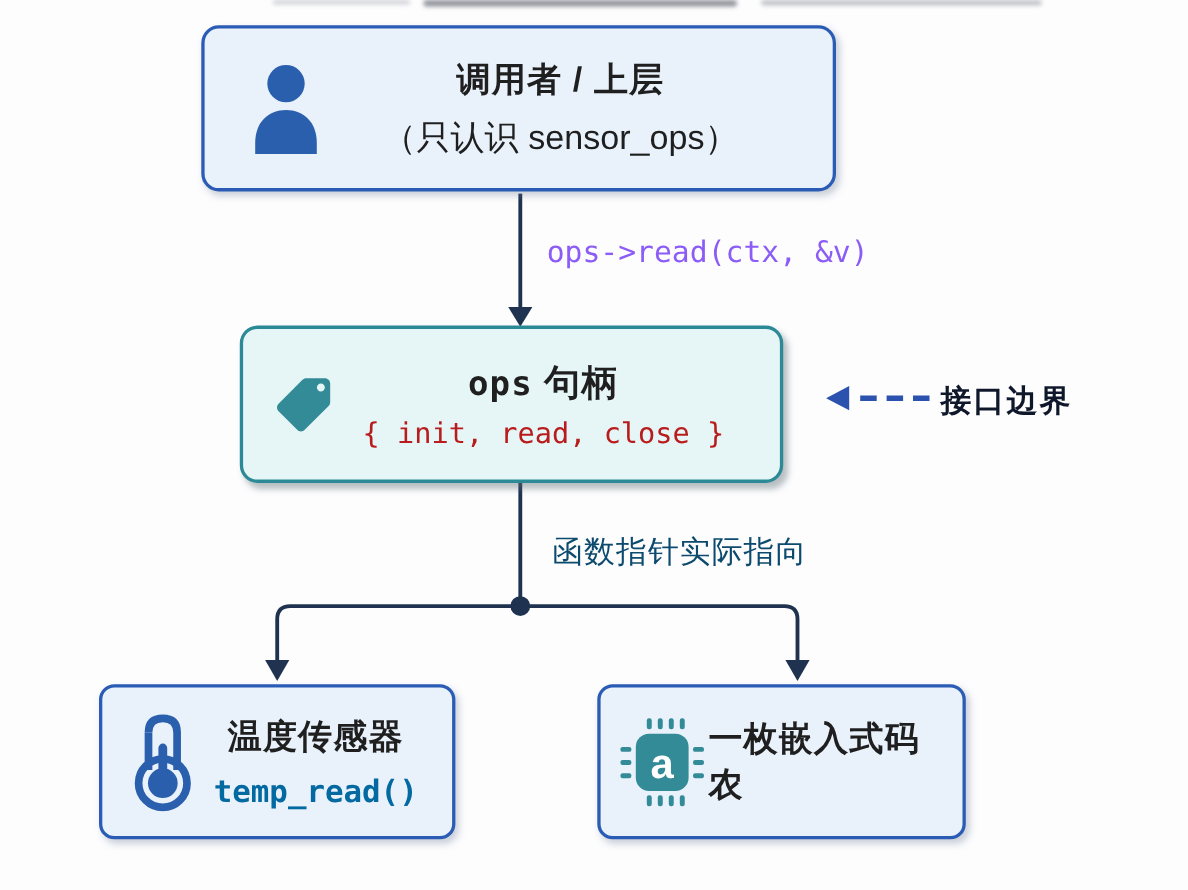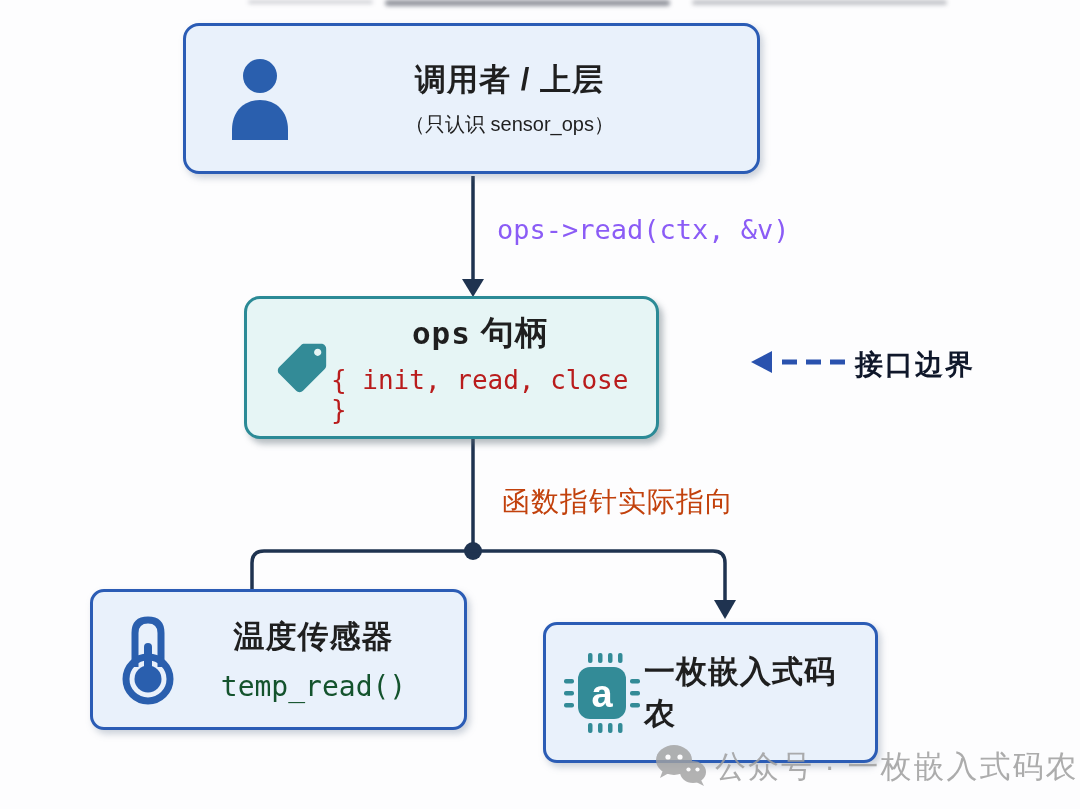--- a/index.html
+++ b/index.html
@@ -19,37 +19,37 @@
     position:absolute;display:flex;align-items:center;box-sizing:border-box;
     border-radius:16px;
   }
   .blue-node{background:#e9f1fb;border:3px solid #2b5cb5;box-shadow:3px 4px 7px rgba(110,125,150,.35);}
   .teal-node{background:#e6f5f5;border:3px solid #2b8a96;box-shadow:4px 5px 6px rgba(95,110,120,.45);}
   .node .icon-slot{flex:0 0 auto;display:flex;align-items:center;justify-content:center;}
   .node .text-col{flex:1 1 auto;display:flex;flex-direction:column;align-items:center;justify-content:center;}
 
   .caller-box{left:183px;top:23px;width:577px;height:151px;padding-left:42px;}
   .caller-title{font-size:31px;font-weight:700;letter-spacing:1px;}
-  .caller-sub{font-size:20px;font-weight:500;margin-top:10px;}
+  .caller-sub{font-size:31px;font-weight:500;margin-top:10px;}
 
-  .ops-box{left:244px;top:296px;width:415px;height:143px;padding-left:26px;}
+  .ops-box{left:218px;top:296px;width:494px;height:143px;padding-left:26px;}
   .ops-title{font-size:33px;font-weight:700;letter-spacing:1px;}
   .ops-title .mono{font-size:31px;}
   .ops-sub{font-size:26px;font-weight:500;margin-top:9px;color:#b91c1c;}
 
   .sensor-box{border-radius:14px;}
-  .temp-box{left:90px;top:589px;width:377px;height:141px;padding-left:26px;}
+  .temp-box{left:90px;top:622px;width:324px;height:141px;padding-left:26px;}
   .accel-box{left:543px;top:622px;width:335px;height:141px;padding-left:14px;}
   .sensor-title{font-size:31px;font-weight:700;letter-spacing:1px;}
-  .sensor-code{font-size:28px;font-weight:400;margin-top:12px;color:#14532d;}
+  .sensor-code{font-size:28px;font-weight:700;margin-top:12px;color:#0369a1;}
 
   
   .flabel{position:absolute;white-space:nowrap;}
   .call-label{left:497px;top:214px;font-size:27px;font-weight:500;color:#8b5cf6;}
-  .pointer-label{left:502px;top:483px;font-size:28px;font-weight:500;color:#c2410c;letter-spacing:1px;}
+  .pointer-label{left:502px;top:483px;font-size:28px;font-weight:500;color:#0c4a6e;letter-spacing:1px;}
   .boundary-label{left:855px;top:346px;font-size:28px;font-weight:700;color:#0f172a;letter-spacing:2px;}
 
   
   .watermark{position:absolute;left:655px;top:744px;display:flex;align-items:center;z-index:5;}
   .watermark-text{font-size:31px;color:rgba(158,158,158,.85);letter-spacing:2px;margin-left:8px;white-space:nowrap;}
 
   svg.overlay{position:absolute;left:0;top:0;pointer-events:none;}
 </style>
 </head>
 <body>
@@ -152,31 +152,14 @@
 
         <rect x="18" y="20" width="48" height="52" rx="12" fill="#338b97"></rect>
         <text x="42" y="60" text-anchor="middle" font-size="38" font-weight="700" font-family="Liberation Sans, sans-serif" fill="#ffffff">a</text>
       </svg>
     </div>
     <div class="text-col" style="padding-right:10px;">
       <div class="sensor-title">一枚嵌入式码农</div>
     </div>
   </div>
 
-  <div class="watermark">
-    <svg width="52" height="46" viewBox="0 0 52 46">
-      <g fill="#a2a2a2" opacity="0.82">
-        <ellipse cx="19" cy="16" rx="18" ry="15"></ellipse>
-        <path d="M8 26 L5 34 L14 29 Z"></path>
-        <ellipse cx="38" cy="28" rx="13" ry="11"></ellipse>
-        <path d="M46 36 L49 42 L41 38 Z"></path>
-      </g>
-      <g fill="#fdfdfe">
-        <circle cx="13" cy="13" r="2.6"></circle>
-        <circle cx="25" cy="13" r="2.6"></circle>
-        <circle cx="33.5" cy="25.5" r="2.1"></circle>
-        <circle cx="42.5" cy="25.5" r="2.1"></circle>
-      </g>
-    </svg>
-    <span class="watermark-text">公众号 · 一枚嵌入式码农</span>
-  </div>
 
 </div>
 
 </body></html>

